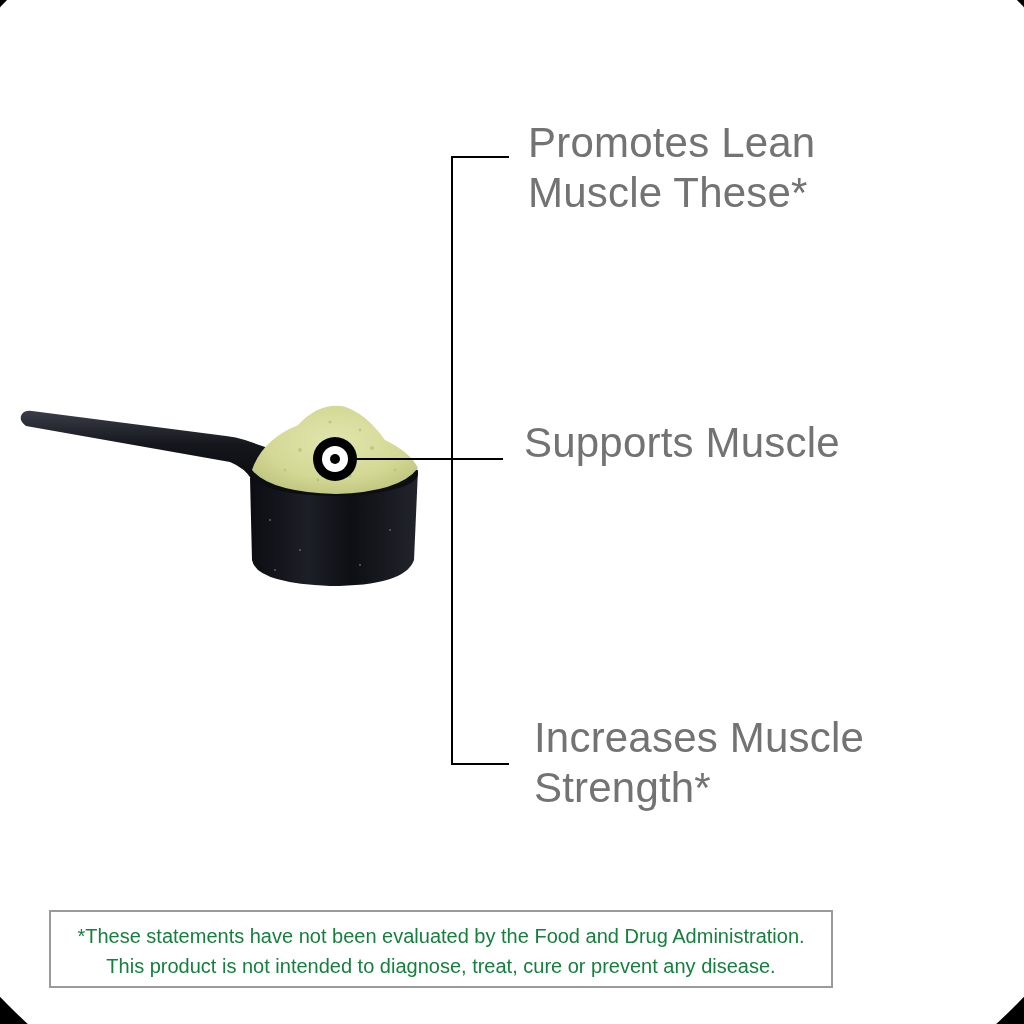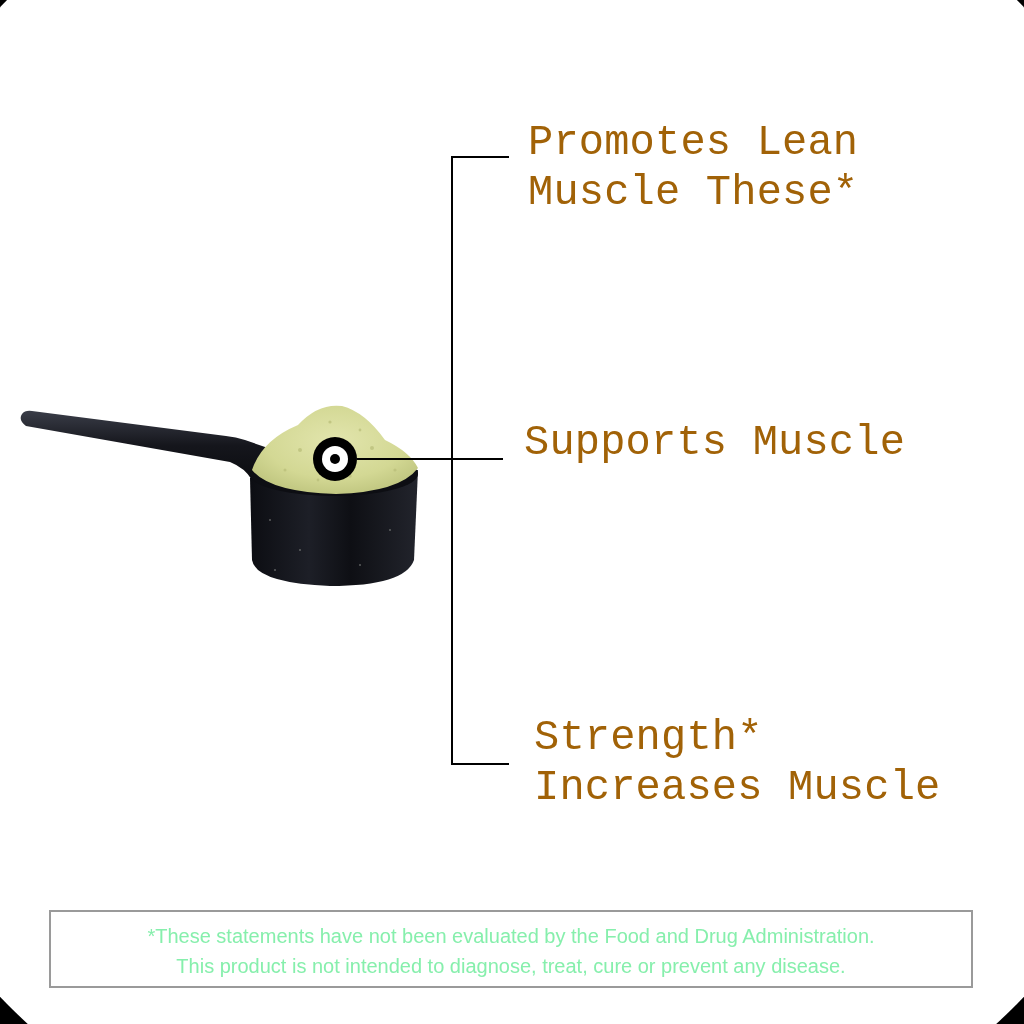--- a/index.html
+++ b/index.html
@@ -20,24 +20,24 @@
       width: 1424px; height: 1424px;
       border-radius: 50%;
       background: #ffffff;
     }
     
     .scoop { position: absolute; left: 0; top: 0; width: 1024px; height: 1024px; }
     
     .line { position: absolute; background: #000000; }
     .benefit {
       position: absolute;
-      color: #a16207;
+      color: #737373;
       font-size: 42px;
       line-height: 50px;
-      font-family: Liberation Mono, monospace;
+      font-family: Liberation Sans, sans-serif;
       letter-spacing: 0.2px;
     }
     .benefit span { display: block; white-space: nowrap; }
     .target-icon {
       position: absolute;
       left: 313px; top: 437px;
       width: 44px; height: 44px;
       border-radius: 50%;
       background: #000000;
     }
@@ -47,25 +47,25 @@
       background: #ffffff;
     }
     .target-icon .dot {
       position: absolute; left: 8px; top: 8px;
       width: 10px; height: 10px; border-radius: 50%;
       background: #000000;
     }
     .disclaimer {
       position: absolute;
       left: 49px; top: 910px;
-      width: 924px; height: 78px;
+      width: 784px; height: 78px;
       border: 2px solid #9a9a9a;
       box-sizing: border-box;
       text-align: center;
-      color: #86efac;
+      color: #15803d;
       font-size: 20px;
       line-height: 30px;
       padding-top: 9px;
       font-family: "Liberation Sans", sans-serif;
     }
     .disclaimer span { display: block; white-space: nowrap; }
   </style>
 </head>
 <body>
 
@@ -131,21 +131,21 @@
   <div class="line" style="left:451px; top:763px; width:58px; height:2px;"></div>
 
   <div class="benefit" style="left:528px; top:118px;">
     <span>Promotes Lean</span>
     <span>Muscle These*</span>
   </div>
   <div class="benefit" style="left:524px; top:418px;text-align:right;">
     <span>Supports Muscle</span>
   </div>
   <div class="benefit" style="left:534px; top:713px;">
+    <span>Increases Muscle</span>
     <span>Strength*</span>
-    <span>Increases Muscle</span>
   </div>
 
   <div class="disclaimer">
     <span>*These statements have not been evaluated by the Food and Drug Administration.</span>
     <span>This product is not intended to diagnose, treat, cure or prevent any disease.</span>
   </div>
 </div>
 
 </body></html>

